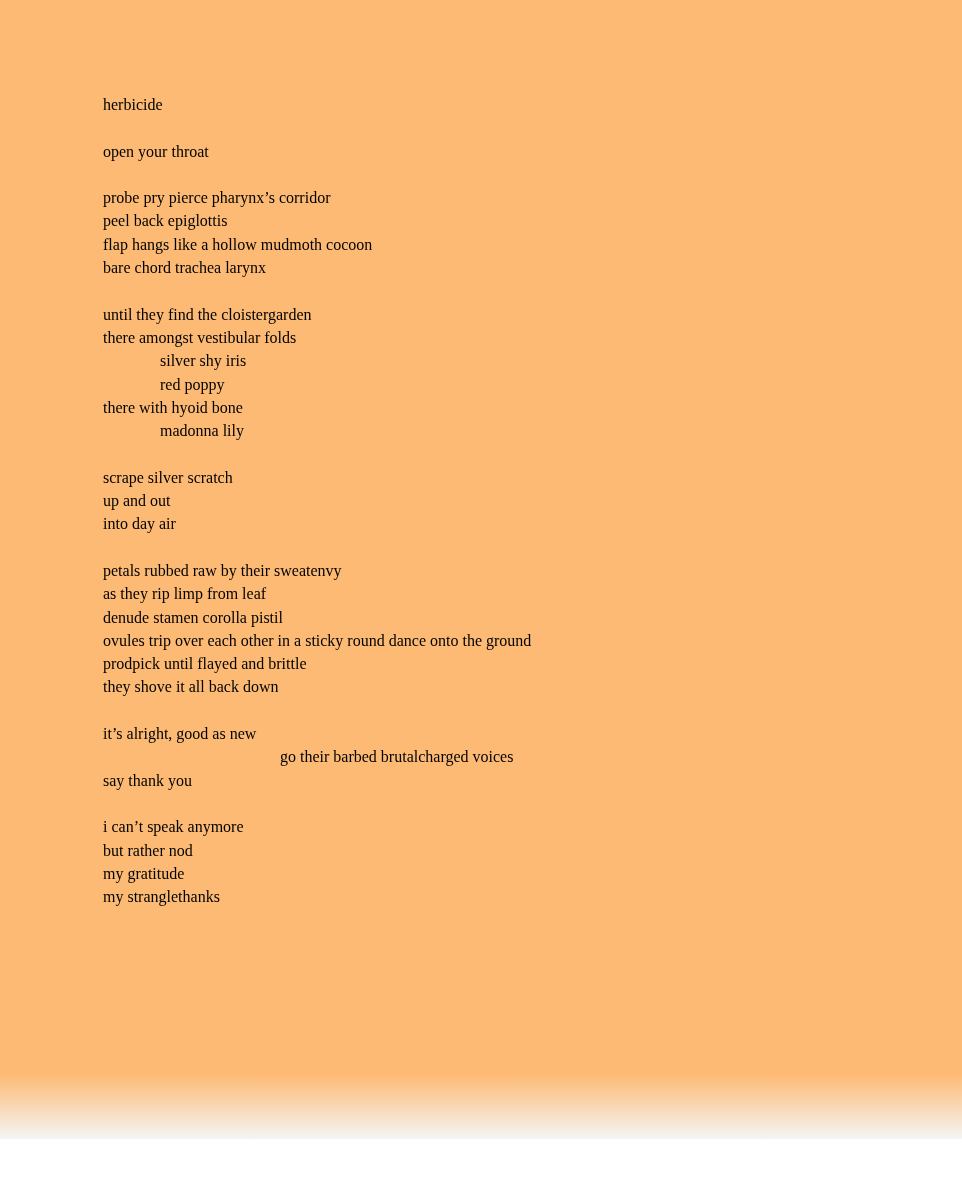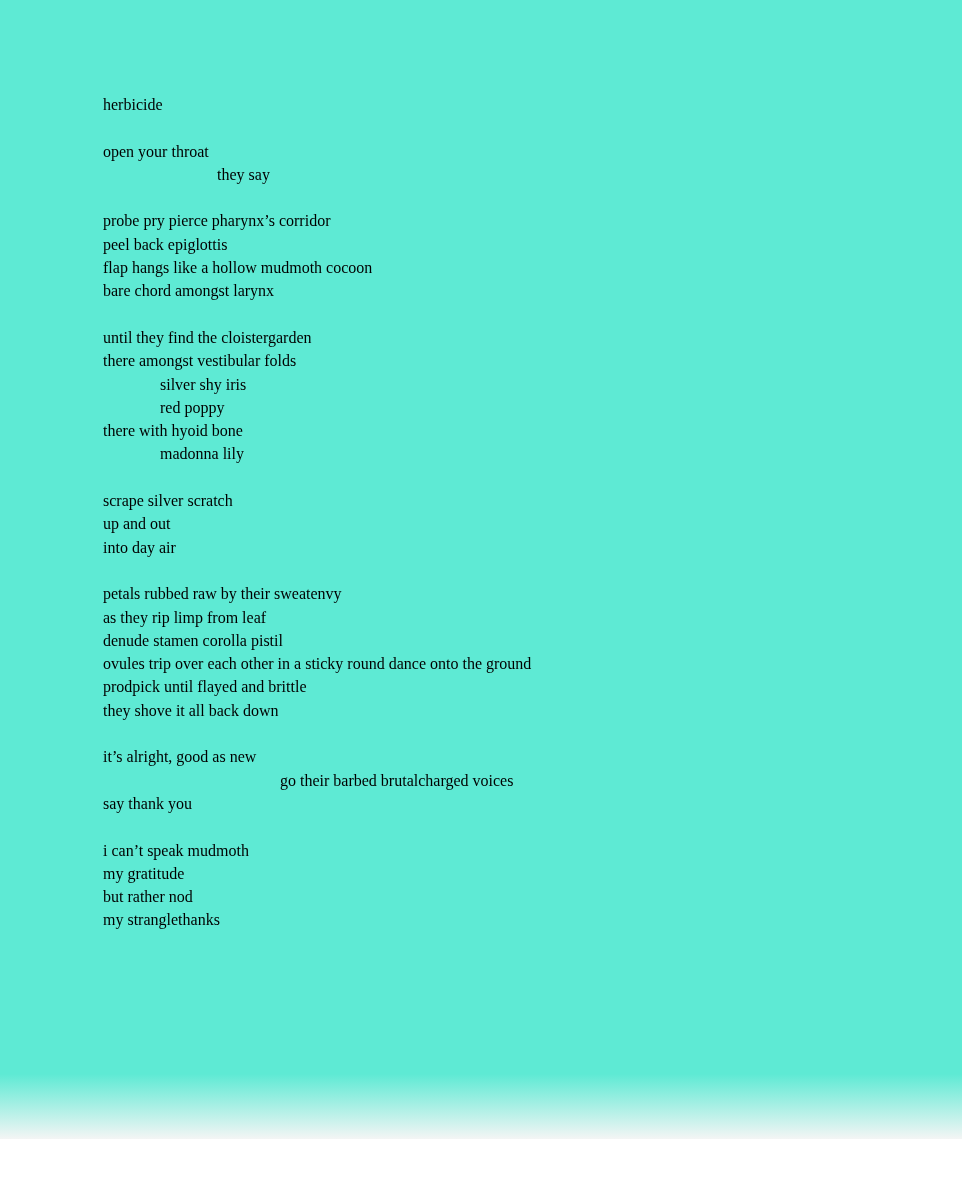--- a/index.html
+++ b/index.html
@@ -4,21 +4,21 @@
 <style>
   html, body {
     margin: 0;
     padding: 0;
     background: #ffffff;
   }
   .page {
     position: relative;
     width: 962px;
     height: 1139px;
-    background: #5eead4;
+    background: #fdba74;
     overflow: hidden;
     font-family: "Liberation Serif", "DejaVu Serif", serif;
   }
   .poem {
     position: absolute;
     left: 103px;
     top: 93px;
     font-size: 16px;
     line-height: 23.3px;
     color: #000000;
@@ -38,26 +38,25 @@
   }
 </style>
 </head>
 <body>
 
 <div class="page">
   <div class="poem" style="color: rgb(0, 0, 0);">
       <div class="poem-line">herbicide</div>
       <div class="poem-line"></div>
       <div class="poem-line">open your throat</div>
-      <div class="poem-line" style="padding-left: 114px;">they say</div>
       <div class="poem-line"></div>
       <div class="poem-line">probe pry pierce pharynx’s corridor</div>
       <div class="poem-line">peel back epiglottis</div>
       <div class="poem-line">flap hangs like a hollow mudmoth cocoon</div>
-      <div class="poem-line">bare chord amongst larynx</div>
+      <div class="poem-line">bare chord trachea larynx</div>
       <div class="poem-line"></div>
       <div class="poem-line">until they find the cloistergarden</div>
       <div class="poem-line">there amongst vestibular folds</div>
       <div class="poem-line" style="padding-left: 57px;">silver shy iris</div>
       <div class="poem-line" style="padding-left: 57px;">red poppy</div>
       <div class="poem-line">there with hyoid bone</div>
       <div class="poem-line" style="padding-left: 57px;">madonna lily</div>
       <div class="poem-line"></div>
       <div class="poem-line">scrape silver scratch</div>
       <div class="poem-line">up and out</div>
@@ -67,19 +66,19 @@
       <div class="poem-line">as they rip limp from leaf</div>
       <div class="poem-line">denude stamen corolla pistil</div>
       <div class="poem-line">ovules trip over each other in a sticky round dance onto the ground</div>
       <div class="poem-line">prodpick until flayed and brittle</div>
       <div class="poem-line">they shove it all back down</div>
       <div class="poem-line"></div>
       <div class="poem-line">it’s alright, good as new</div>
       <div class="poem-line" style="padding-left: 177px;">go their barbed brutalcharged voices</div>
       <div class="poem-line">say thank you</div>
       <div class="poem-line"></div>
-      <div class="poem-line">i can’t speak mudmoth</div>
+      <div class="poem-line">i can’t speak anymore</div>
+      <div class="poem-line">but rather nod</div>
       <div class="poem-line">my gratitude</div>
-      <div class="poem-line">but rather nod</div>
       <div class="poem-line">my stranglethanks</div>
     </div>
   <div class="bottom-fade"></div>
 </div>
 
 </body></html>

